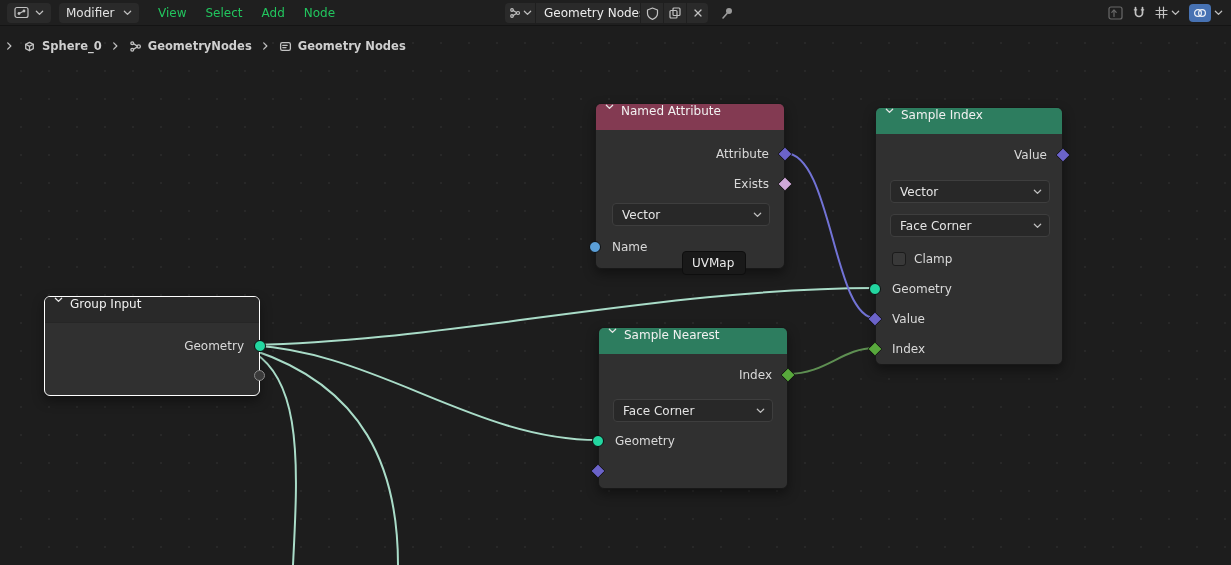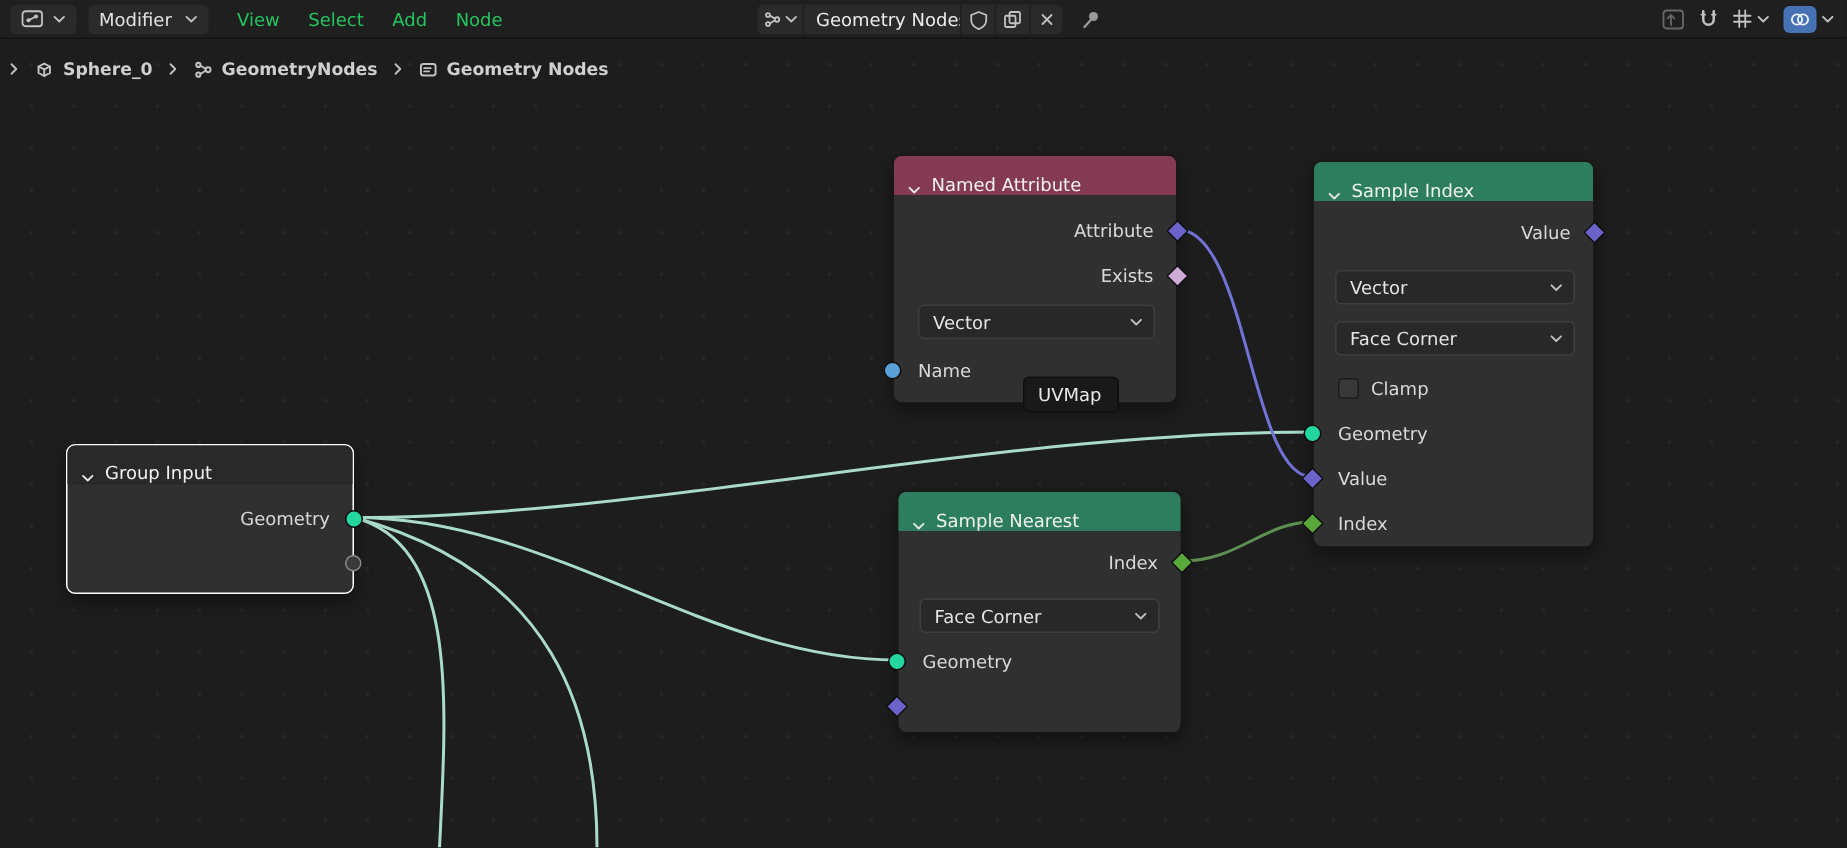--- a/index.html
+++ b/index.html
@@ -42,21 +42,21 @@
   .bc-item{display:flex;align-items:flex-end;gap:6px;font-weight:bold;}
 
   .wires{position:absolute;left:0;top:0;z-index:1;}
   .wires path{fill:none;stroke-width:2;}
 
   
   .node{position:absolute;background:#303030;border:1px solid #181818;border-radius:6px;
     box-shadow:0 5px 12px rgba(0,0,0,.4);z-index:2;font-size:12px;color:#d9d9d9;}
   .node.selected{border:1px solid var(--selected_border);}
   .nhead{position:absolute;left:0;top:0;right:0;height:26px;border-radius:5px 5px 0 0;
-    display:flex;align-items:flex-end;gap:7px;padding:0 9px;color:#f1f1f1;cursor:pointer;}
+    display:flex;align-items:flex-start;gap:7px;padding:0 9px;color:#f1f1f1;cursor:pointer;}
   .nhead .chev{stroke:#e6e6e6;}
   .nhead.attr{background:var(--header_attribute);}
   .nhead.geo{background:var(--header_geometry);}
   .nhead.plain{background:var(--node_header_plain);border-bottom:1px solid #262626;}
   .nrow{position:absolute;left:0;right:0;height:30px;display:flex;align-items:center;}
   .nrow.out{justify-content:flex-end;padding-right:15px;}
   .nrow.in{justify-content:flex-start;padding-left:16px;}
   .select{position:absolute;height:23px;background:#282828;border:1px solid #3e3e3e;border-radius:4px;
     display:flex;align-items:center;padding:0 9px;color:#e4e4e4;cursor:pointer;}
   .select .chev{position:absolute;right:7px;}
@@ -326,21 +326,21 @@
         </svg>
     </div>
     <div class="nrow in" style="top:98px;">
       <span>Geometry</span>
     </div>
     <span class="socket diamond sock-int" style="right:-7px;top:41px;"></span>
     <span class="socket circle sock-geo" style="left:-7px;top:107px;"></span>
     <span class="socket diamond sock-vec" style="left:-7px;top:137px;"></span>
   </div>
 
-  <div class="node selected" style="left:44px;top:270px;width:192px;height:100px;">
+  <div class="node selected" style="left:44px;top:270px;width:216px;height:100px;">
     <div class="nhead plain">
       <svg class="chev" viewBox="0 0 10 6">
           <polyline points="1.5,1 5,4.5 8.5,1"></polyline>
         </svg>
       <span>Group Input</span>
     </div>
     <div class="nrow out" style="top:34px;">
       <span>Geometry</span>
     </div>
     <span class="socket circle sock-geo" style="right:-7px;top:43px;"></span>

